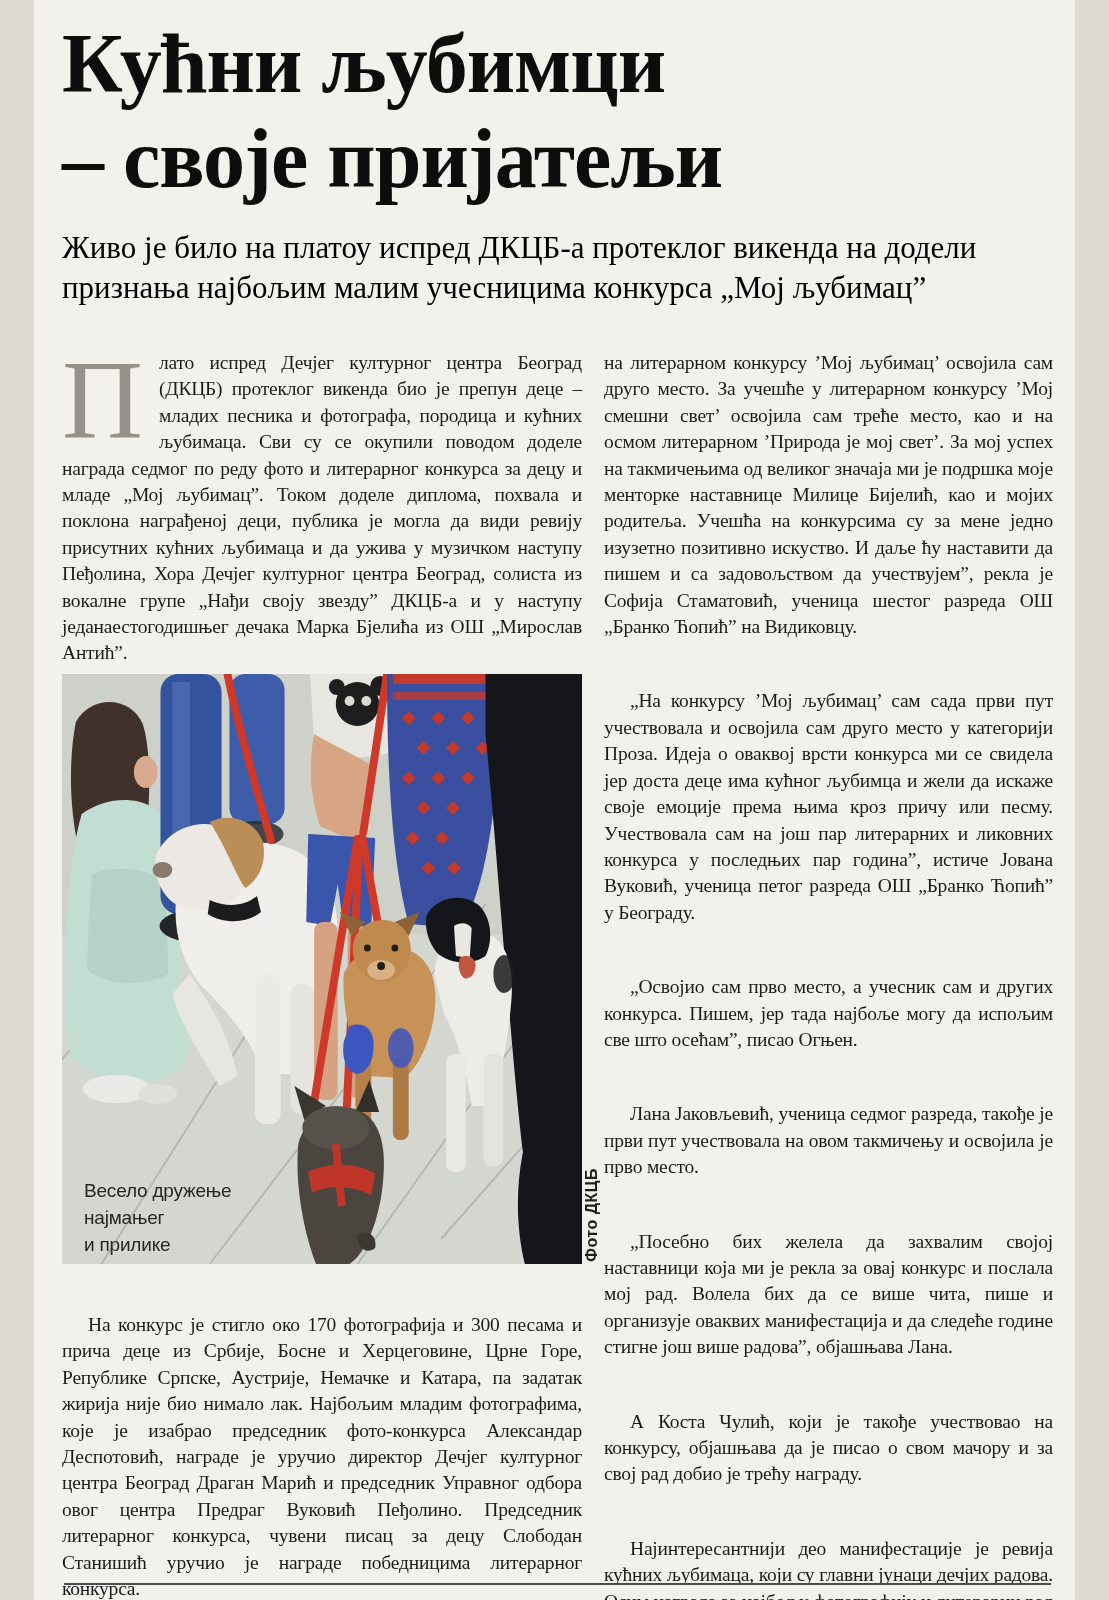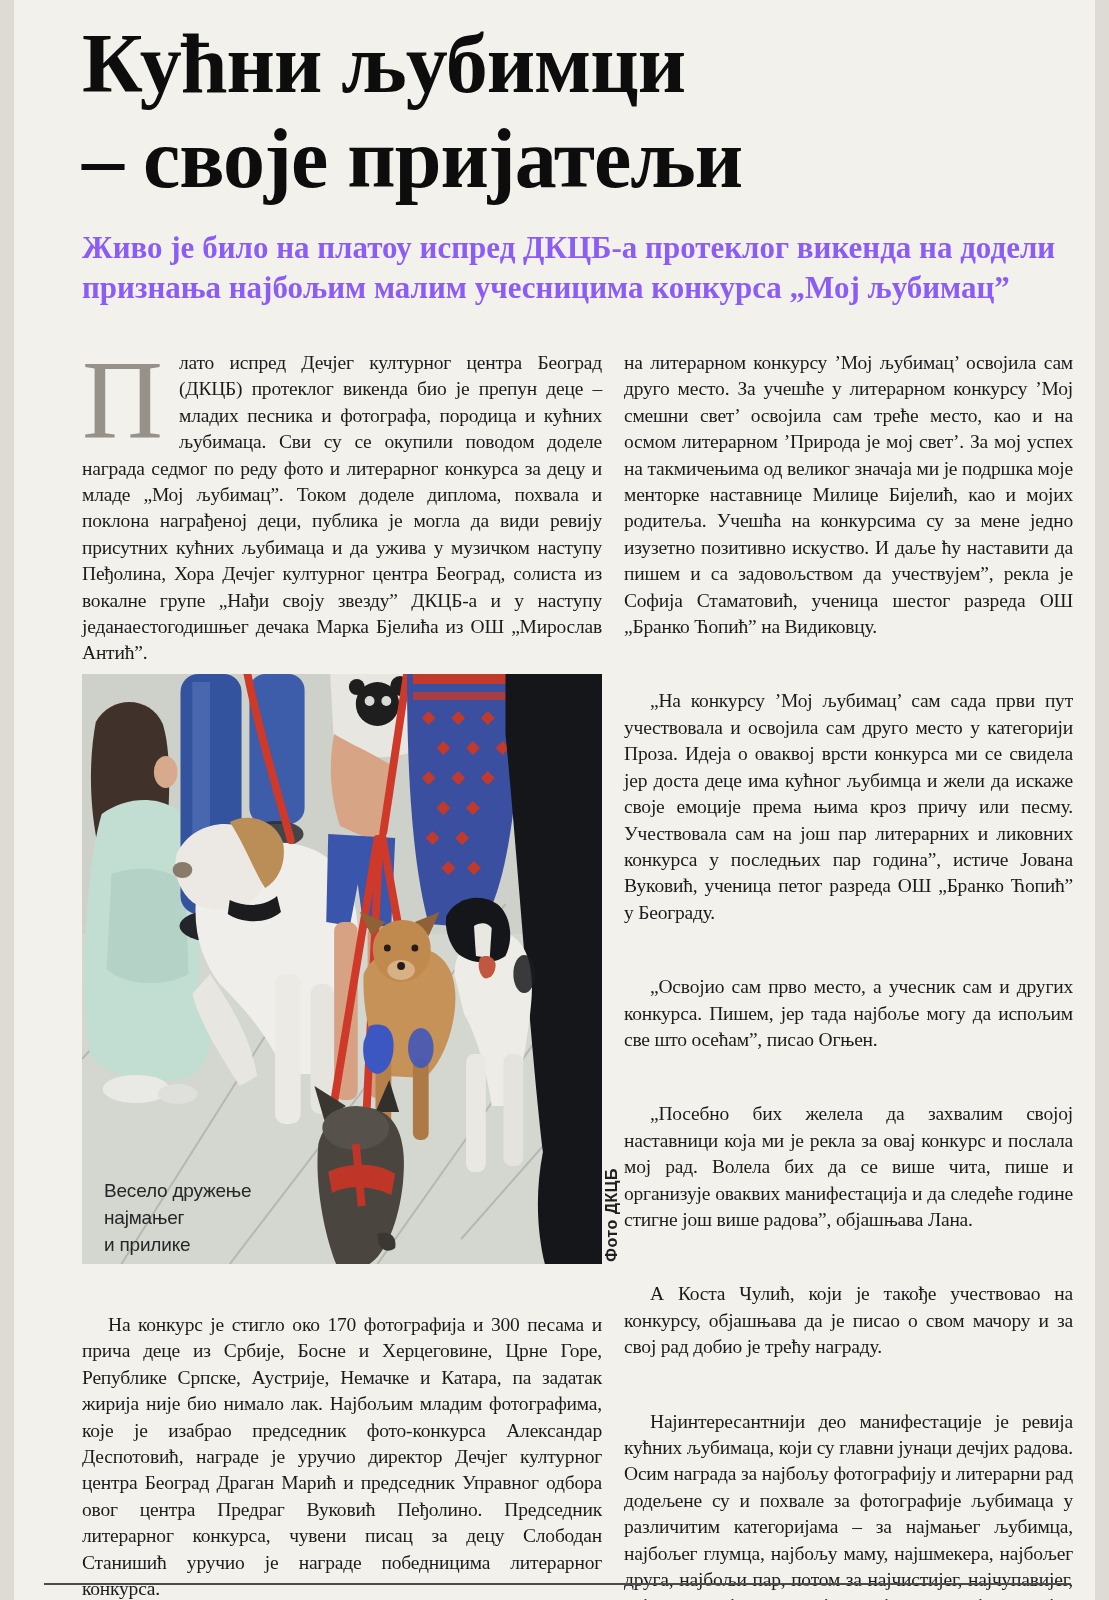--- a/index.html
+++ b/index.html
@@ -1,24 +1,24 @@
 <!DOCTYPE html>
 <html><head>
 <meta charset="utf-8">
 <style>
   html,body{margin:0;padding:0;background:#dedbd4;}
   .page{position:relative;width:1041px;height:1600px;margin:0 auto;background:#f3f1ec;
-        overflow:hidden;font-family:"Liberation Serif",serif;color:#1b1b1b;padding-left:40px;}
+        overflow:hidden;font-family:"Liberation Serif",serif;color:#1b1b1b;}
   .inner{padding:10px 22px 0 28px;}
 
   .headline{margin:6px 0 0;font-weight:bold;font-size:84px;line-height:95px;
             letter-spacing:-1px;color:#0d0d0d;}
   .headline span{display:block;}
 
-  .lede{margin:22px 0 0;font-weight:bold;font-size:31px;line-height:40px;color:#8b5cf6;
+  .lede{margin:22px 0 0;font-weight:normal;font-size:31px;line-height:40px;color:#000000;
         max-width:1045px;}
 
   .columns{display:flex;gap:22px;margin-top:42px;}
   .col{font-size:19.5px;line-height:26.4px;text-align:justify;letter-spacing:-0.2px;}
   .col-left{width:520px;}
   .col-right{width:519px;}
   .col p{margin:0;}
   .col p.indent{text-indent:26px;margin-top:48px;}
 
   .dropcap{float:left;width:97px;height:104px;font-size:112px;line-height:100px;
@@ -193,20 +193,21 @@
         </figure>
 
         <p class="indent">На конкурс је стигло око 170 фотографија и 300 песама и прича деце из Србије, Босне и Херцеговине, Црне Горе, Републике Српске, Аустрије, Немачке и Катара, па задатак жирија није био нимало лак. Најбољим младим фотографима, које је изабрао председник фото-конкурса Александар Деспотовић, награде је уручио директор Дечјег културног центра Београд Драган Марић и председник Управног одбора овог центра Предраг Вуковић Пеђолино. Председник литерарног конкурса, чувени писац за децу Слободан Станишић уручио је награде победницима литерарног конкурса.</p>
         <p class="indent">„Често учествујем на литерарним конкурсима које организује Дечји културни центар. И прошле и ове године</p>
       </div>
 
       <div class="col col-right">
         <p>на литерарном конкурсу ’Мој љубимац’ освојила сам друго место. За учешће у литерарном конкурсу ’Мој смешни свет’ освојила сам треће место, као и на осмом литерарном ’Природа је мој свет’. За мој успех на такмичењима од великог значаја ми је подршка моје менторке наставнице Милице Бијелић, као и мојих родитеља. Учешћа на конкурсима су за мене једно изузетно позитивно искуство. И даље ћу наставити да пишем и са задовољством да учествујем”, рекла је Софија Стаматовић, ученица шестог разреда ОШ „Бранко Ћопић” на Видиковцу.</p>
         <p class="indent">„На конкурсу ’Мој љубимац’ сам сада први пут учествовала и освојила сам друго место у категорији Проза. Идеја о оваквој врсти конкурса ми се свидела јер доста деце има кућног љубимца и жели да искаже своје емоције према њима кроз причу или песму. Учествовала сам на још пар литерарних и ликовних конкурса у последњих пар година”, истиче Јована Вуковић, ученица петог разреда ОШ „Бранко Ћопић” у Београду.</p>
         <p class="indent">„Освојио сам прво место, а учесник сам и других конкурса. Пишем, јер тада најбоље могу да испољим све што осећам”, писао Огњен.</p>
+        <p class="indent">Лана Јаковљевић, ученица седмог разреда, такође је први пут учествовала на овом такмичењу и освојила је прво место.</p>
         <p class="indent">„Посебно бих желела да захвалим својој наставници која ми је рекла за овај конкурс и послала мој рад. Волела бих да се више чита, пише и организује оваквих манифестација и да следеће године стигне још више радова”, објашњава Лана.</p>
         <p class="indent">А Коста Чулић, који је такође учествовао на конкурсу, објашњава да је писао о свом мачору и за свој рад добио је трећу награду.</p>
         <p class="indent">Најинтересантнији део манифестације је ревија кућних љубимаца, који су главни јунаци дечјих радова. Осим награда за најбољу фотографију и литерарни рад додељене су и похвале за фотографије љубимаца у различитим категоријама – за најмањег љубимца, најбољег глумца, најбољу маму, најшмекера, најбољег друга, најбољи пар, потом за најчистијег, најчупавијег, најелегантнијег, најгладнијег, најопрезнијег, најпоспанијег, најситнијег, најспоријег, највећег, највернијег, највреднијег, најзнатижељнијег и љубимца с највећим језиком.</p>
         <div class="byline">
           <div class="byline-name">Ивана Теодоровић Стојановић,</div>
           <div class="byline-role">уредник програма</div>
         </div>
       </div>
 
     </div>

